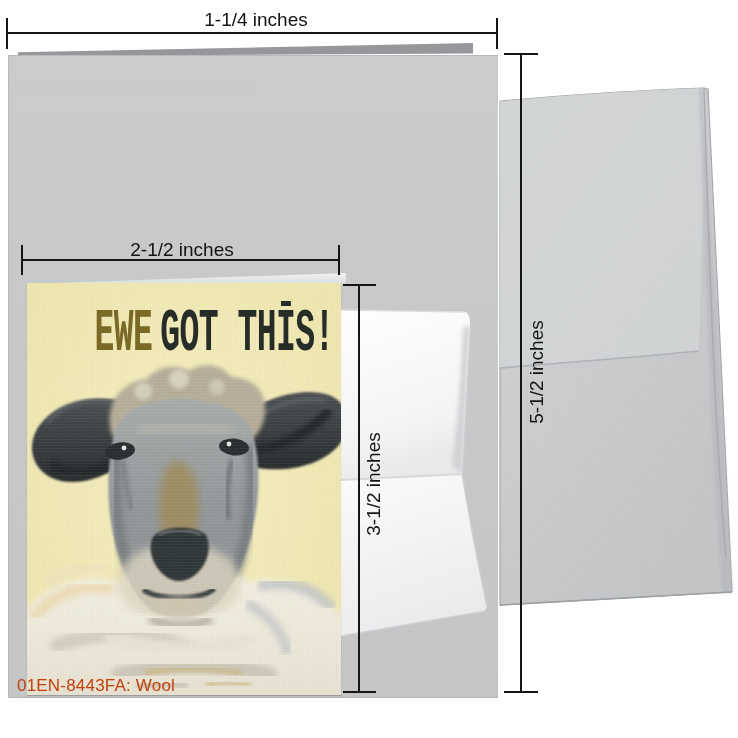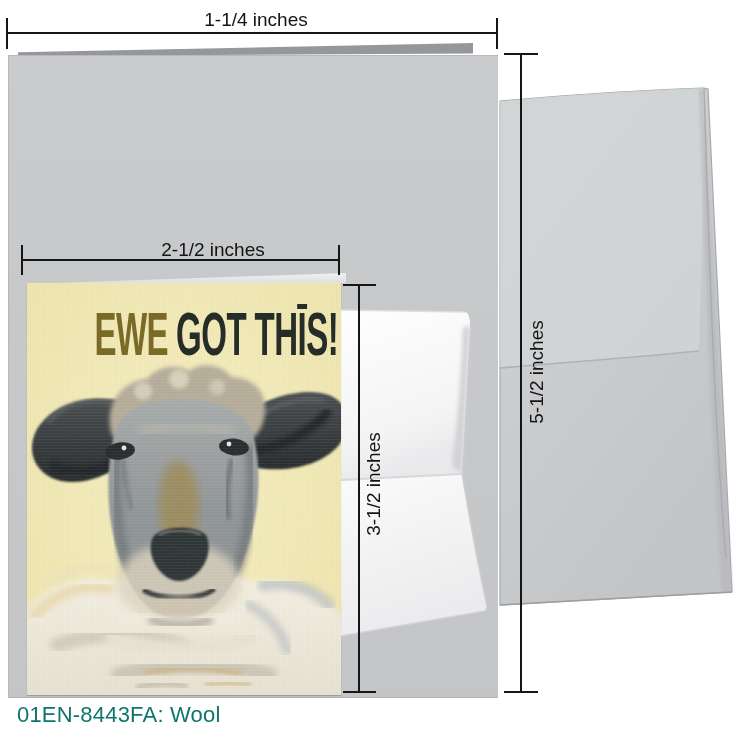--- a/index.html
+++ b/index.html
@@ -16,38 +16,38 @@
   
   .envelope{position:absolute;left:499px;top:86px;width:238px;height:522px;z-index:1;}
 
   
   .insert{position:absolute;left:341px;top:298px;width:150px;height:342px;z-index:4;}
 
   
   .small-card-back{position:absolute;left:27px;top:273px;width:319px;height:14px;z-index:5;
     background:linear-gradient(180deg,#eff1f3,#d6d8da);clip-path:polygon(0 78%,100% 0,100% 72%,0 100%);}
   .small-card{position:absolute;left:27px;top:283px;width:314px;height:412px;z-index:6;
-    background:#e5e5e5;box-shadow:inset -2px 0 3px rgba(140,125,70,.25), inset 2px 0 2px rgba(255,255,250,.6), 0 1px 1px rgba(0,0,0,.2);overflow:hidden;}
+    background:#e5e5e5;box-shadow:inset -2px 0 3px rgba(140,125,70,.25), inset 2px 0 2px rgba(255,255,250,.6), 0 1px 1px rgba(0,0,0,.2);overflow:hidden;font-family:Liberation Mono, monospace;}
   .small-card::after{content:"";position:absolute;inset:0;pointer-events:none;opacity:.5;
     background:repeating-linear-gradient(0deg,rgba(255,255,255,.10) 0 1px,transparent 1px 3px),
                repeating-linear-gradient(90deg,rgba(150,130,60,.07) 0 1px,transparent 1px 3px);}
   .sheep-art{position:absolute;inset:0;}
   .card-title{position:absolute;top:21px;left:0;width:100%;text-align:center;z-index:2;
     font-weight:bold;font-size:58px;line-height:1;letter-spacing:-1px;white-space:nowrap;
     transform:scaleX(.57) scaleY(1.04);transform-origin:50% 0;}
   .title-ewe{margin-right:14px;}
 
   
   .dim{position:absolute;background:#161616;z-index:10;}
   .dim-label{position:absolute;color:#141414;font-size:19px;z-index:10;white-space:nowrap;}
   .dim-label.center{transform:translateX(-50%);}
   .dim-label.vert{transform:rotate(-90deg);transform-origin:50% 50%;width:130px;text-align:center;}
 
   
-  .caption{position:absolute;left:17px;top:702px;font-size:22px;color:#0f766e;z-index:10;letter-spacing:.2px;}
+  .caption{position:absolute;left:17px;top:676px;font-size:17px;color:#c2410c;z-index:10;letter-spacing:.2px;}
 </style>
 </head>
 <body>
 
 <div class="stage">
 
   <svg class="envelope" viewBox="0 0 238 522">
     <defs>
       <linearGradient id="envG" x1="0" y1="0" x2="0.6" y2="1">
         <stop offset="0" stop-color="#d1d3d5"></stop>
@@ -186,21 +186,21 @@
 
       <rect width="314" height="412" filter="url(#texF)"></rect>
     </svg>
   </div>
 
   <div class="dim-label center" style="left:256px;top:9px;">1-1/4 inches</div>
   <div class="dim" style="left:6px;top:32px;width:492px;height:2px;"></div>
   <div class="dim" style="left:6px;top:18px;width:2px;height:31px;"></div>
   <div class="dim" style="left:496px;top:18px;width:2px;height:31px;"></div>
 
-  <div class="dim-label center" style="left:182px;top:239px;margin-left:31px;">2-1/2 inches</div>
+  <div class="dim-label center" style="left:182px;top:239px;">2-1/2 inches</div>
   <div class="dim" style="left:21px;top:259px;width:319px;height:2px;"></div>
   <div class="dim" style="left:21px;top:245px;width:2px;height:30px;"></div>
   <div class="dim" style="left:338px;top:245px;width:2px;height:30px;"></div>
 
   <div class="dim" style="left:358px;top:284px;width:2px;height:409px;"></div>
   <div class="dim" style="left:343px;top:284px;width:33px;height:2px;"></div>
   <div class="dim" style="left:343px;top:691px;width:33px;height:2px;"></div>
   <div class="dim-label vert" style="left:309px;top:473px;">3-1/2 inches</div>
 
   <div class="dim" style="left:520px;top:53px;width:2px;height:640px;"></div>

